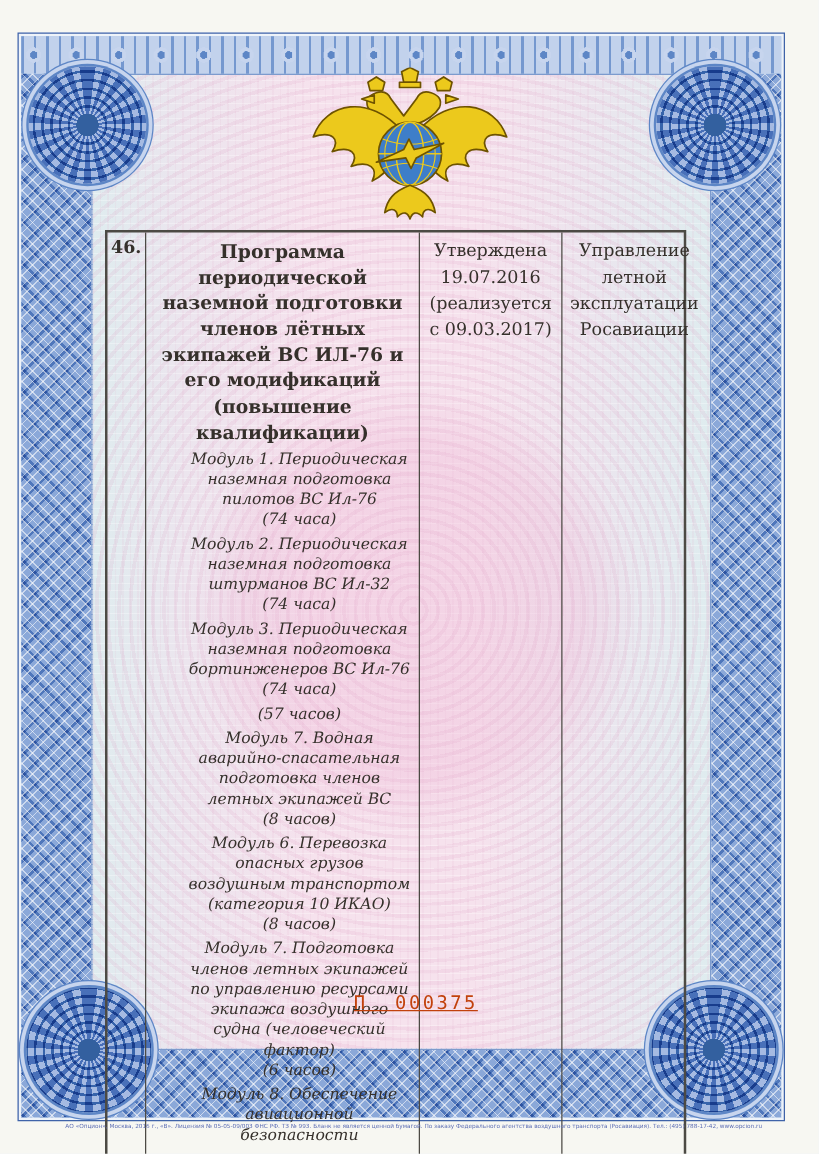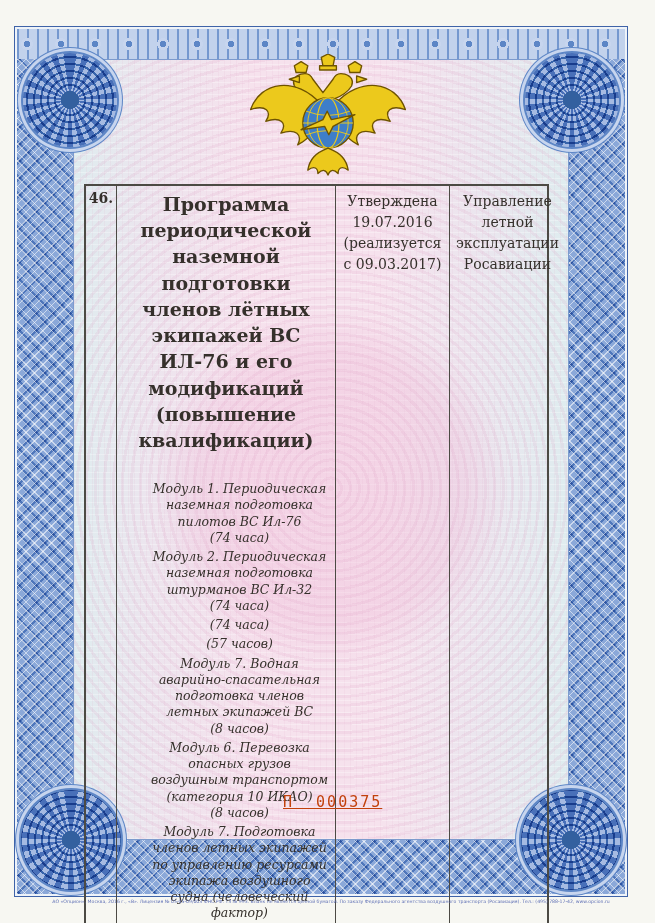--- a/index.html
+++ b/index.html
@@ -72,21 +72,21 @@
   
   .doc-table{
     position:absolute;left:84px;top:184px;width:461px;min-height:531px;
     display:grid;grid-template-columns:30px 219px 114px 1fr;
     border:2px solid #4c4a44;color:#35302b;
   }
   .cell{padding:3px 6px 8px;}
   .cell+.cell{border-left:1.5px solid #4c4a44;}
   .cell-num{font-weight:bold;font-size:14px;text-align:center;padding:4px 1px;}
   .cell-program{text-align:center;}
-  .program-title{font-weight:bold;font-size:19px;line-height:1.38;margin:2px 2px 28px;}
+  .program-title{font-weight:bold;font-size:15px;line-height:1.38;margin:2px 2px 2px;}
   .module{font-style:italic;font-size:12.5px;line-height:1.3;margin-bottom:3px;margin-left:27px;}
   .module .hours{display:block;}
   .cell-mid{text-align:center;font-size:14px;line-height:1.5;padding-top:5px;}
   .cell-right{text-align:center;font-size:14px;line-height:1.5;padding-top:5px;}
   
   .serial{
     position:absolute;left:283px;top:793px;
     font-family:"DejaVu Sans Mono","Liberation Mono",monospace;
     font-size:15px;letter-spacing:2px;color:#c2410c;white-space:pre;text-decoration:underline;
   }
@@ -153,35 +153,37 @@
 
       <div class="module">
         <span>Модуль 1. Периодическая наземная подготовка пилотов ВС Ил-76</span>
         <span class="hours">(74 часа)</span>
       </div>
       <div class="module">
         <span>Модуль 2. Периодическая наземная подготовка штурманов ВС Ил-32</span>
         <span class="hours">(74 часа)</span>
       </div>
       <div class="module">
+        <span>Модуль 3. Периодическая наземная подготовка бортинженеров ВС Ил-76</span>
         <span class="hours">(74 часа)</span>
       </div>
       <div class="module">
         <span class="hours">(57 часов)</span>
       </div>
       <div class="module">
         <span>Модуль 7. Водная аварийно-спасательная подготовка членов летных экипажей ВС</span>
         <span class="hours">(8 часов)</span>
       </div>
       <div class="module">
         <span>Модуль 6. Перевозка опасных грузов воздушным транспортом (категория 10 ИКАО)</span>
         <span class="hours">(8 часов)</span>
       </div>
       <div class="module">
         <span>Модуль 7. Подготовка членов летных экипажей по управлению ресурсами экипажа воздушного судна (человеческий фактор)</span>
+        <span class="hours">(6 часов)</span>
       </div>
       <div class="module">
         <span>Модуль 8. Обеспечение авиационной безопасности</span>
         
       </div>
     </div>
 
     <div class="cell cell-mid">Утверждена 19.07.2016 (реализуется с 09.03.2017)</div>
     <div class="cell cell-right">Управление летной эксплуатации Росавиации</div>
   </div>

